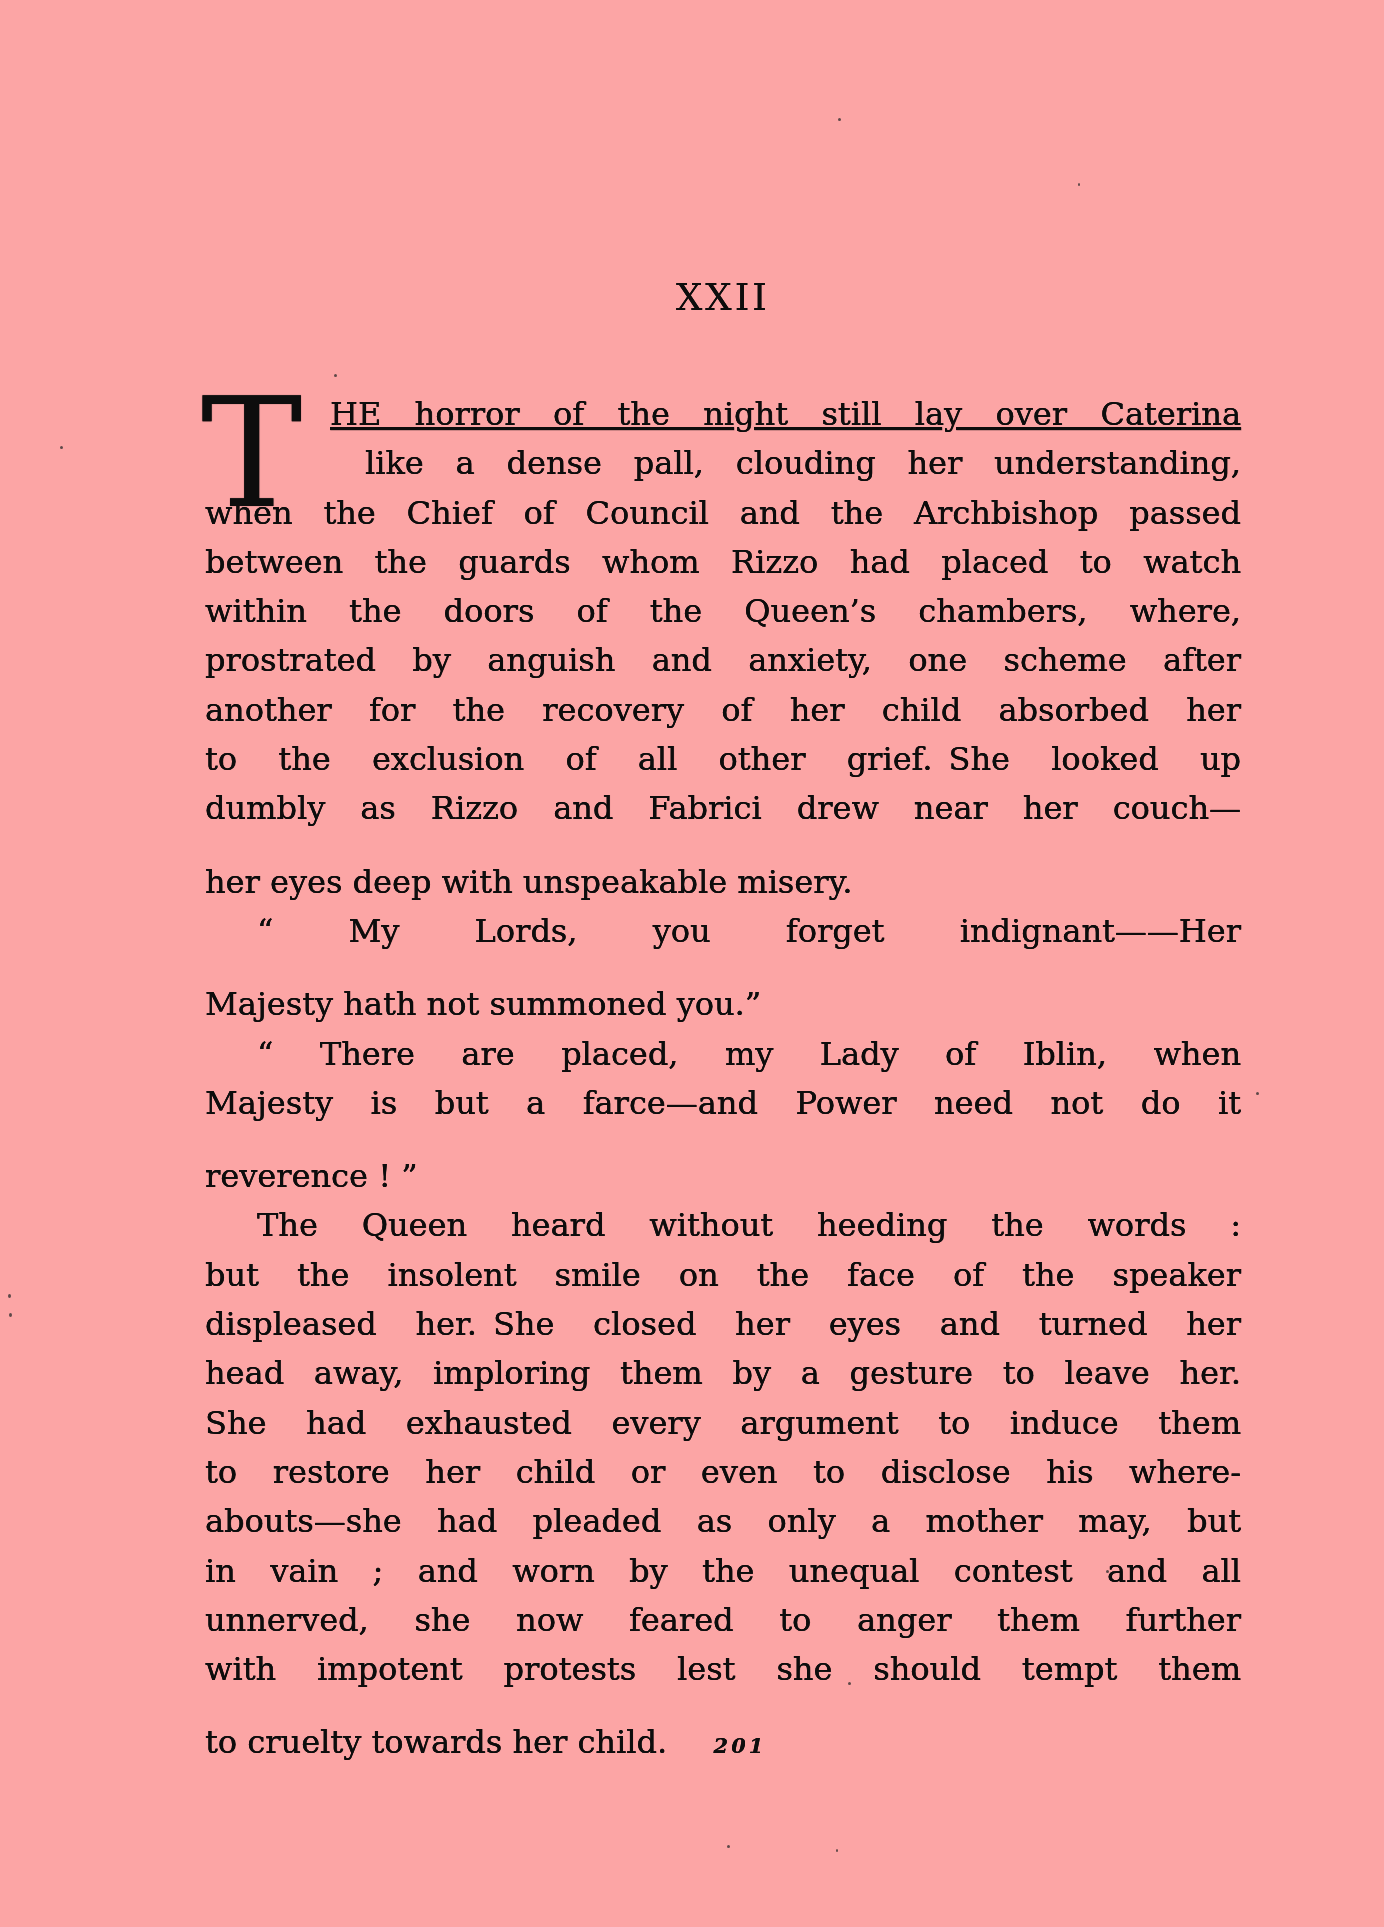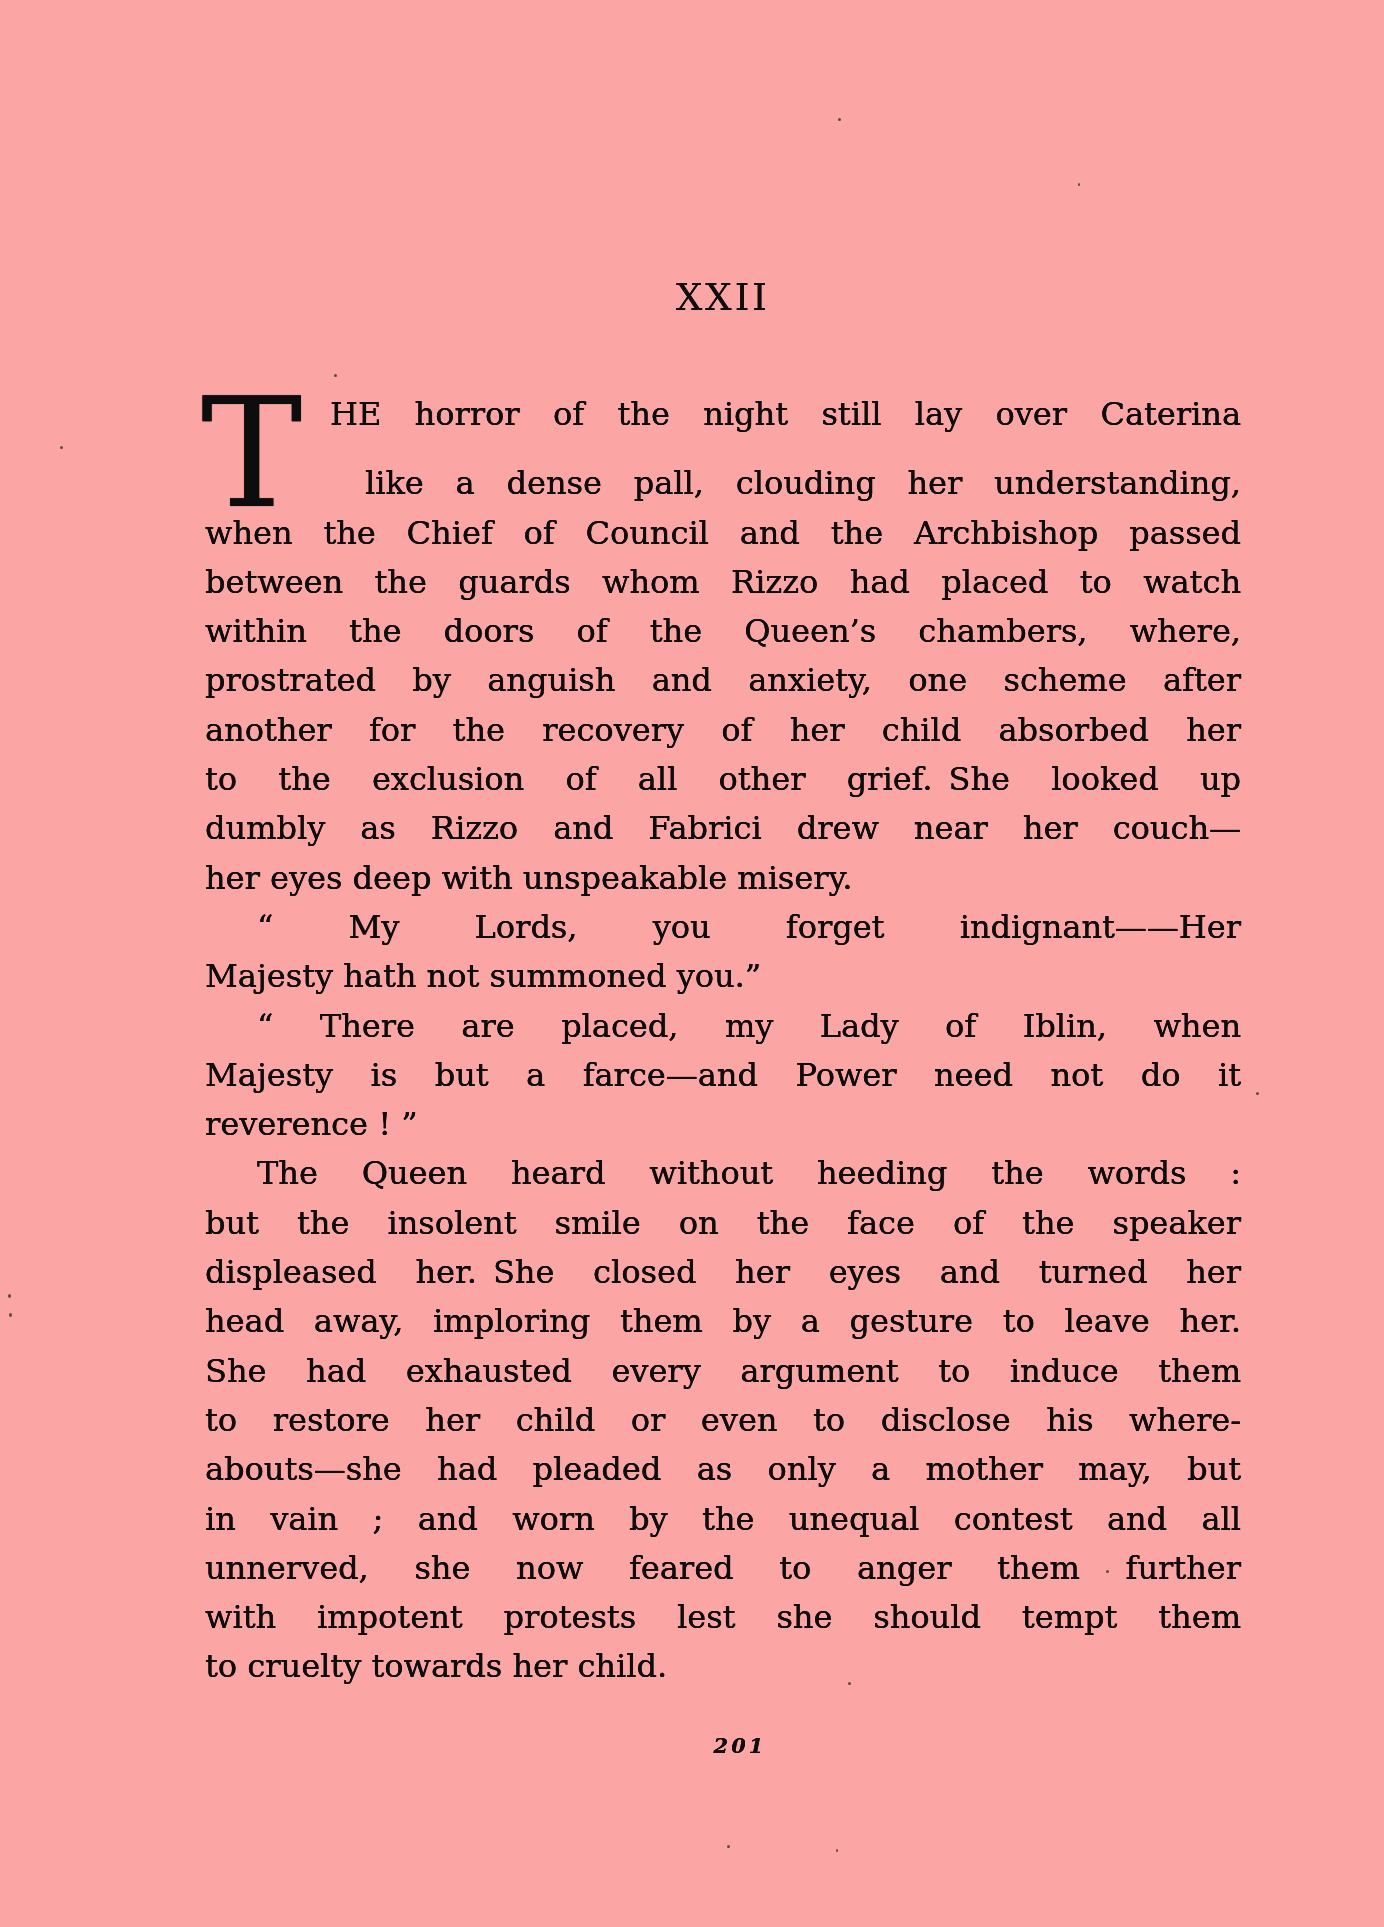--- a/index.html
+++ b/index.html
@@ -43,26 +43,27 @@
   .line {
     font-size: 32px;
     line-height: 49.3px;
     text-align: justify;
     text-align-last: justify;
     text-shadow: 0 0 0.6px currentColor, 0.35px 0.35px 0.4px rgba(0,0,0,0.55);
   }
   .line.last {
     text-align: center;
     text-align-last: left;
+    margin-top: 24px;
   }
   .line.indent {
     padding-left: 52px;
   }
-  .line.dc1 { padding-left: 125px; }
-  .line.dc2 { padding-left: 160px; margin-top: 20px; }
+  .line.dc1 { padding-left: 125px; text-decoration: underline; }
+  .line.dc2 { padding-left: 160px; }
   .drop-cap {
     position: absolute;
     left: -4px;
     top: -12px;
     font-size: 152px;
     line-height: 1;
     text-shadow: 0 0 0.8px currentColor;
   }
   .page-number {
     position: absolute;

